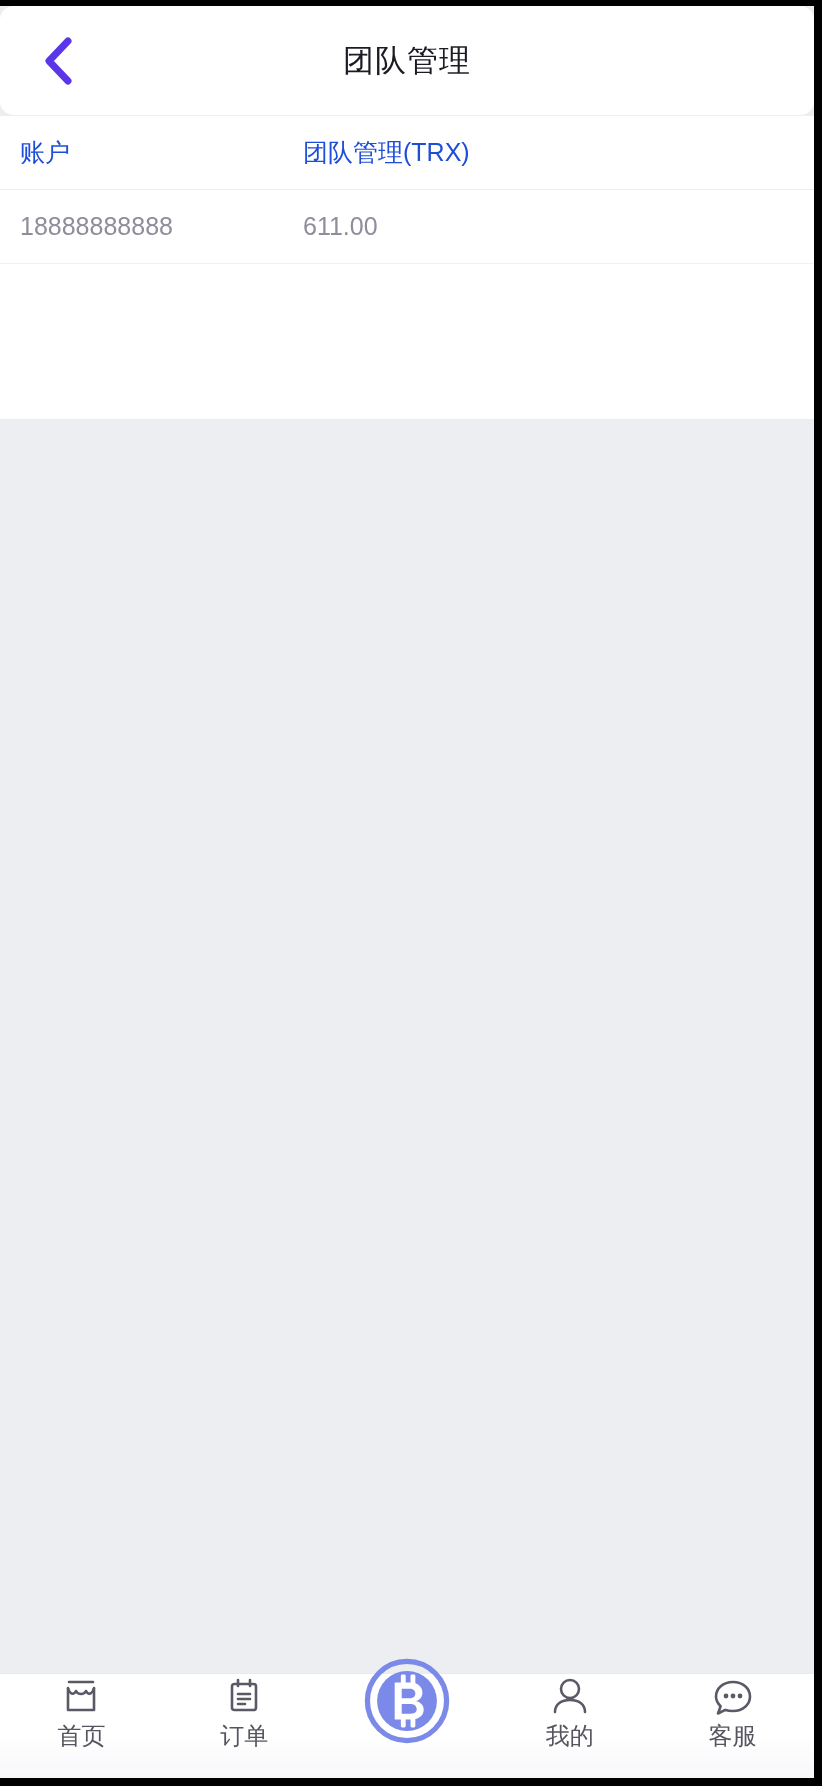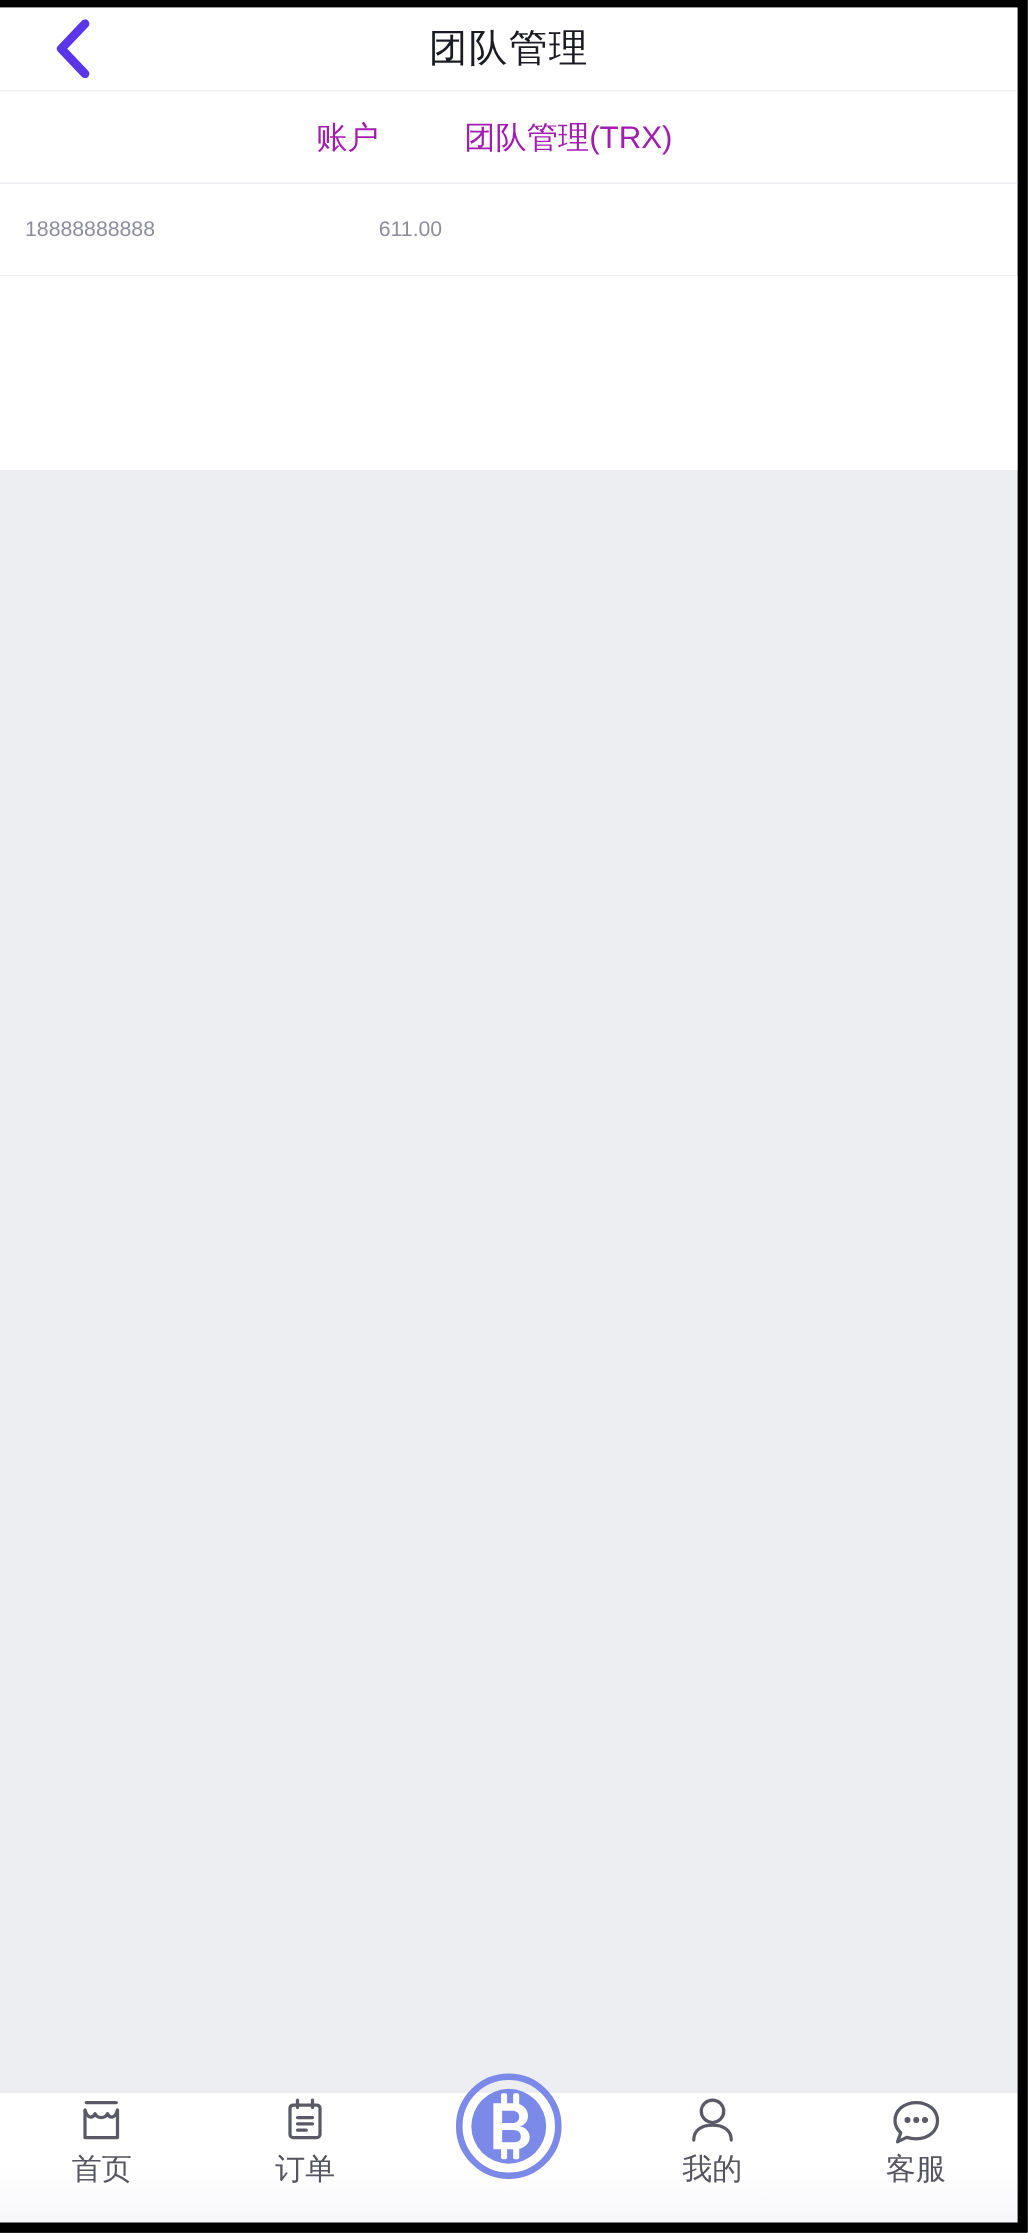--- a/index.html
+++ b/index.html
@@ -22,26 +22,27 @@
     background:#edeef2;
     overflow:hidden;
     display:flex;
     flex-direction:column;
   }
 
   
   .nav-header {
     position:relative;
     flex:0 0 auto;
-    height:67px;
+    height:110px;
     background:#ffffff;
     display:flex;
     align-items:center;
     justify-content:center;
     border-bottom:1px solid #ededf2;
+    border-radius:14px;
   }
   .back-btn {
     position:absolute;
     left:30px; top:50%;
     transform:translateY(-50%);
     width:56px; height:56px;
     display:flex; align-items:center; justify-content:center;
     cursor:pointer;
   }
   .back-btn svg { display:block; }
@@ -60,23 +61,23 @@
   }
   .t-row {
     display:flex;
     align-items:center;
     height:74px;
     padding:0 0 0 20px;
   }
   .t-head {
     border-bottom:1px solid #ececf1;
   }
-  .t-head .c { color:#a21caf; font-size:25px;text-align:right; }
+  .t-head .c { color:#1d4ed8; font-size:25px; }
   .t-body { border-bottom:1px solid #f0f0f4; }
-  .t-body .c { color:#8d8d9c; font-size:17px; }
+  .t-body .c { color:#8d8d9c; font-size:25px; }
   .c1 { flex:0 0 283px; }
   .c2 { flex:0 0 235px; }
   .c3 { flex:1 1 auto; }
   .filler { height:155px; background:#ffffff; }
 
   
   .content-area {
     flex:1 1 auto;
     background:#edeef2;
   }

